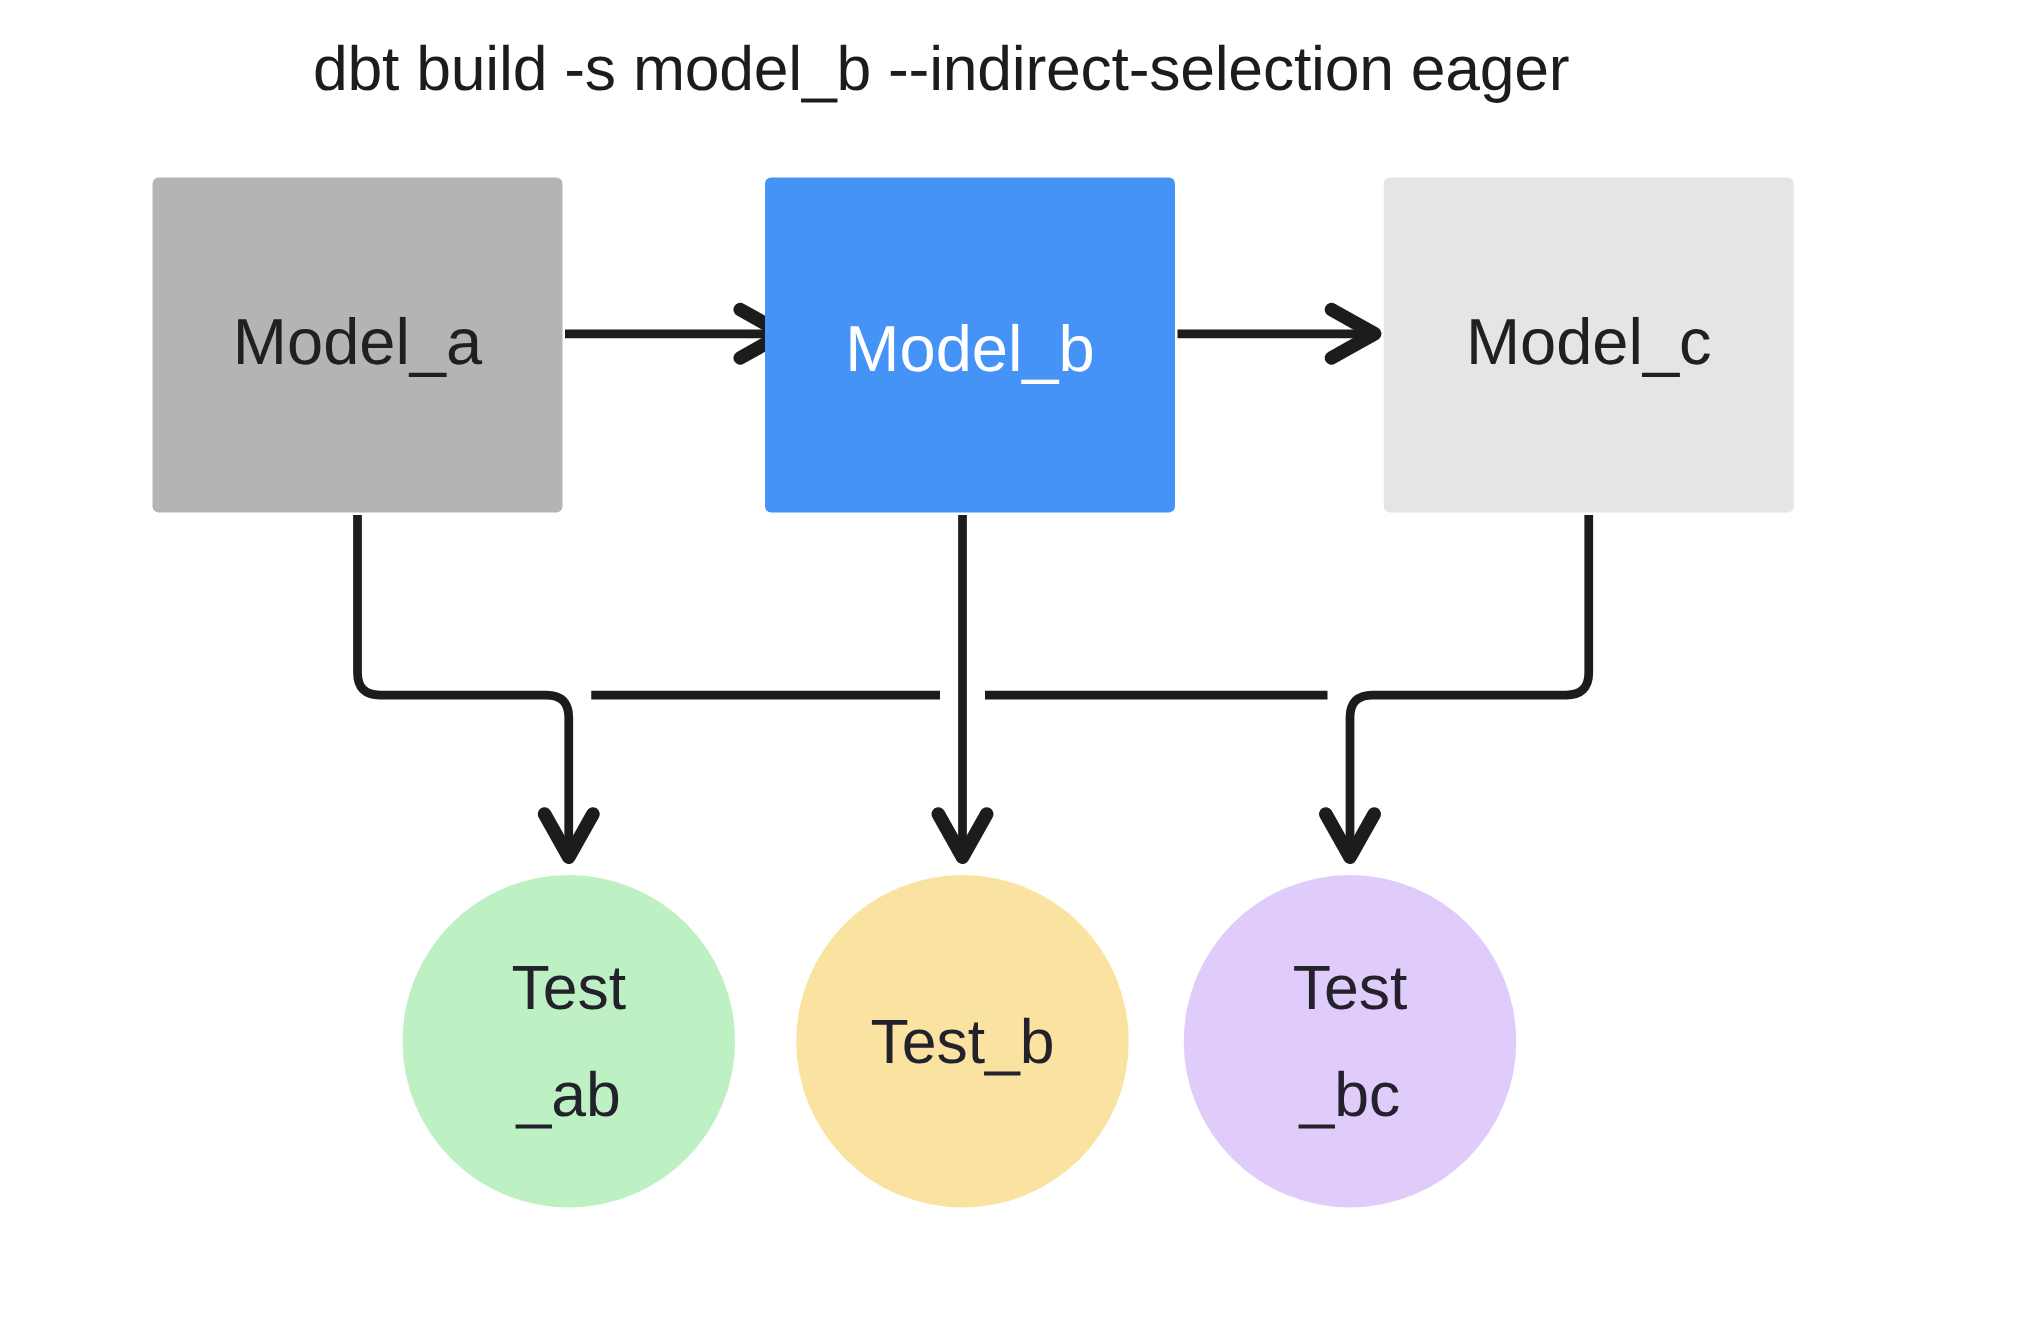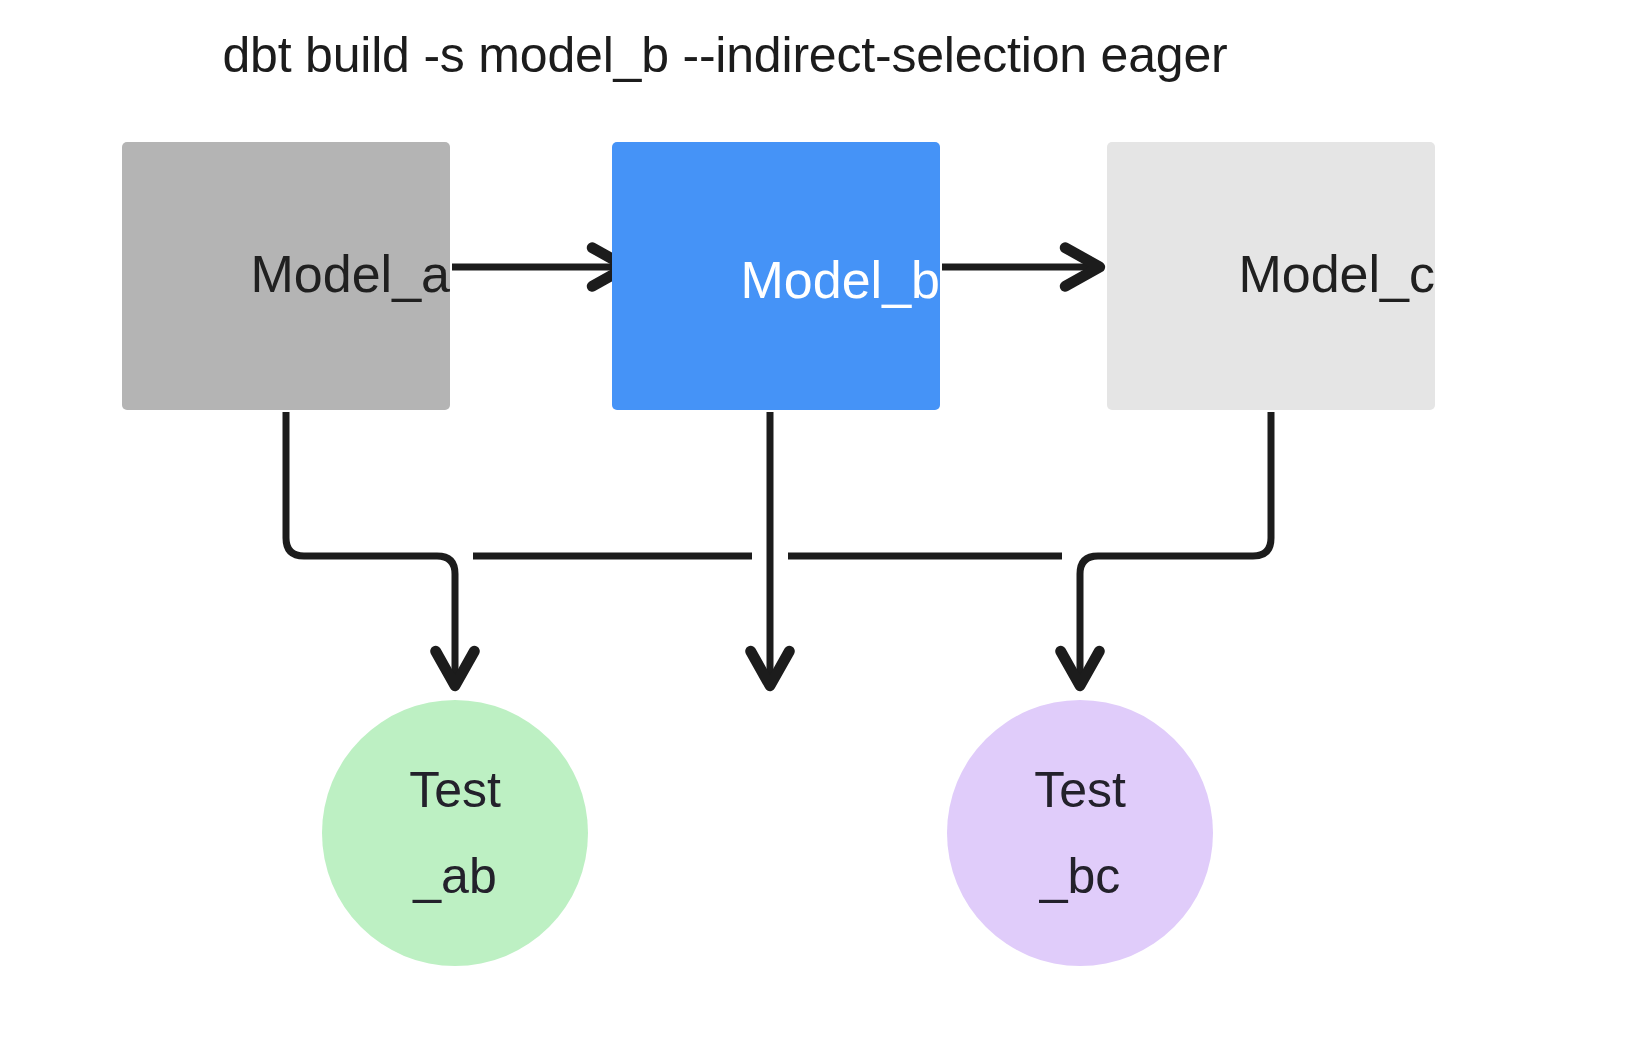--- a/index.html
+++ b/index.html
@@ -21,29 +21,30 @@
     position: absolute;
     left: 0;
     top: 26px;
     width: 1450px;
     text-align: center;
     font-size: 50px;
     font-weight: 400;
     color: #1c1c1c;
     letter-spacing: -0.2px;
     white-space: nowrap;
+    padding-left: 28px;
   }
   .node-box {
     position: absolute;
     width: 328px;
     height: 268px;
     border-radius: 5px;
     display: flex;
     align-items: center;
-    justify-content: flex-end;
+    justify-content: center;
     box-sizing: border-box;
   }
   .node-box .node-label {
     font-size: 52px;
     font-weight: 400;
     line-height: 1;
     display: block;
     transform: translateY(-2px);
   }
   #node-model-a { left: 122px; top: 142px; background: #b4b4b4; }
@@ -128,19 +129,22 @@
 
   <div class="node-box" id="node-model-c">
     <span class="node-label">Model_c</span>
   </div>
 
   <div class="node-circle" id="node-test-ab">
     <span class="node-label">Test
 _ab</span>
   </div>
 
+  <div class="node-circle" id="node-test-b">
+    <span class="node-label">Test_b</span>
+  </div>
 
   <div class="node-circle" id="node-test-bc">
     <span class="node-label">Test
 _bc</span>
   </div>
 
 </div>
 
 </body></html>

